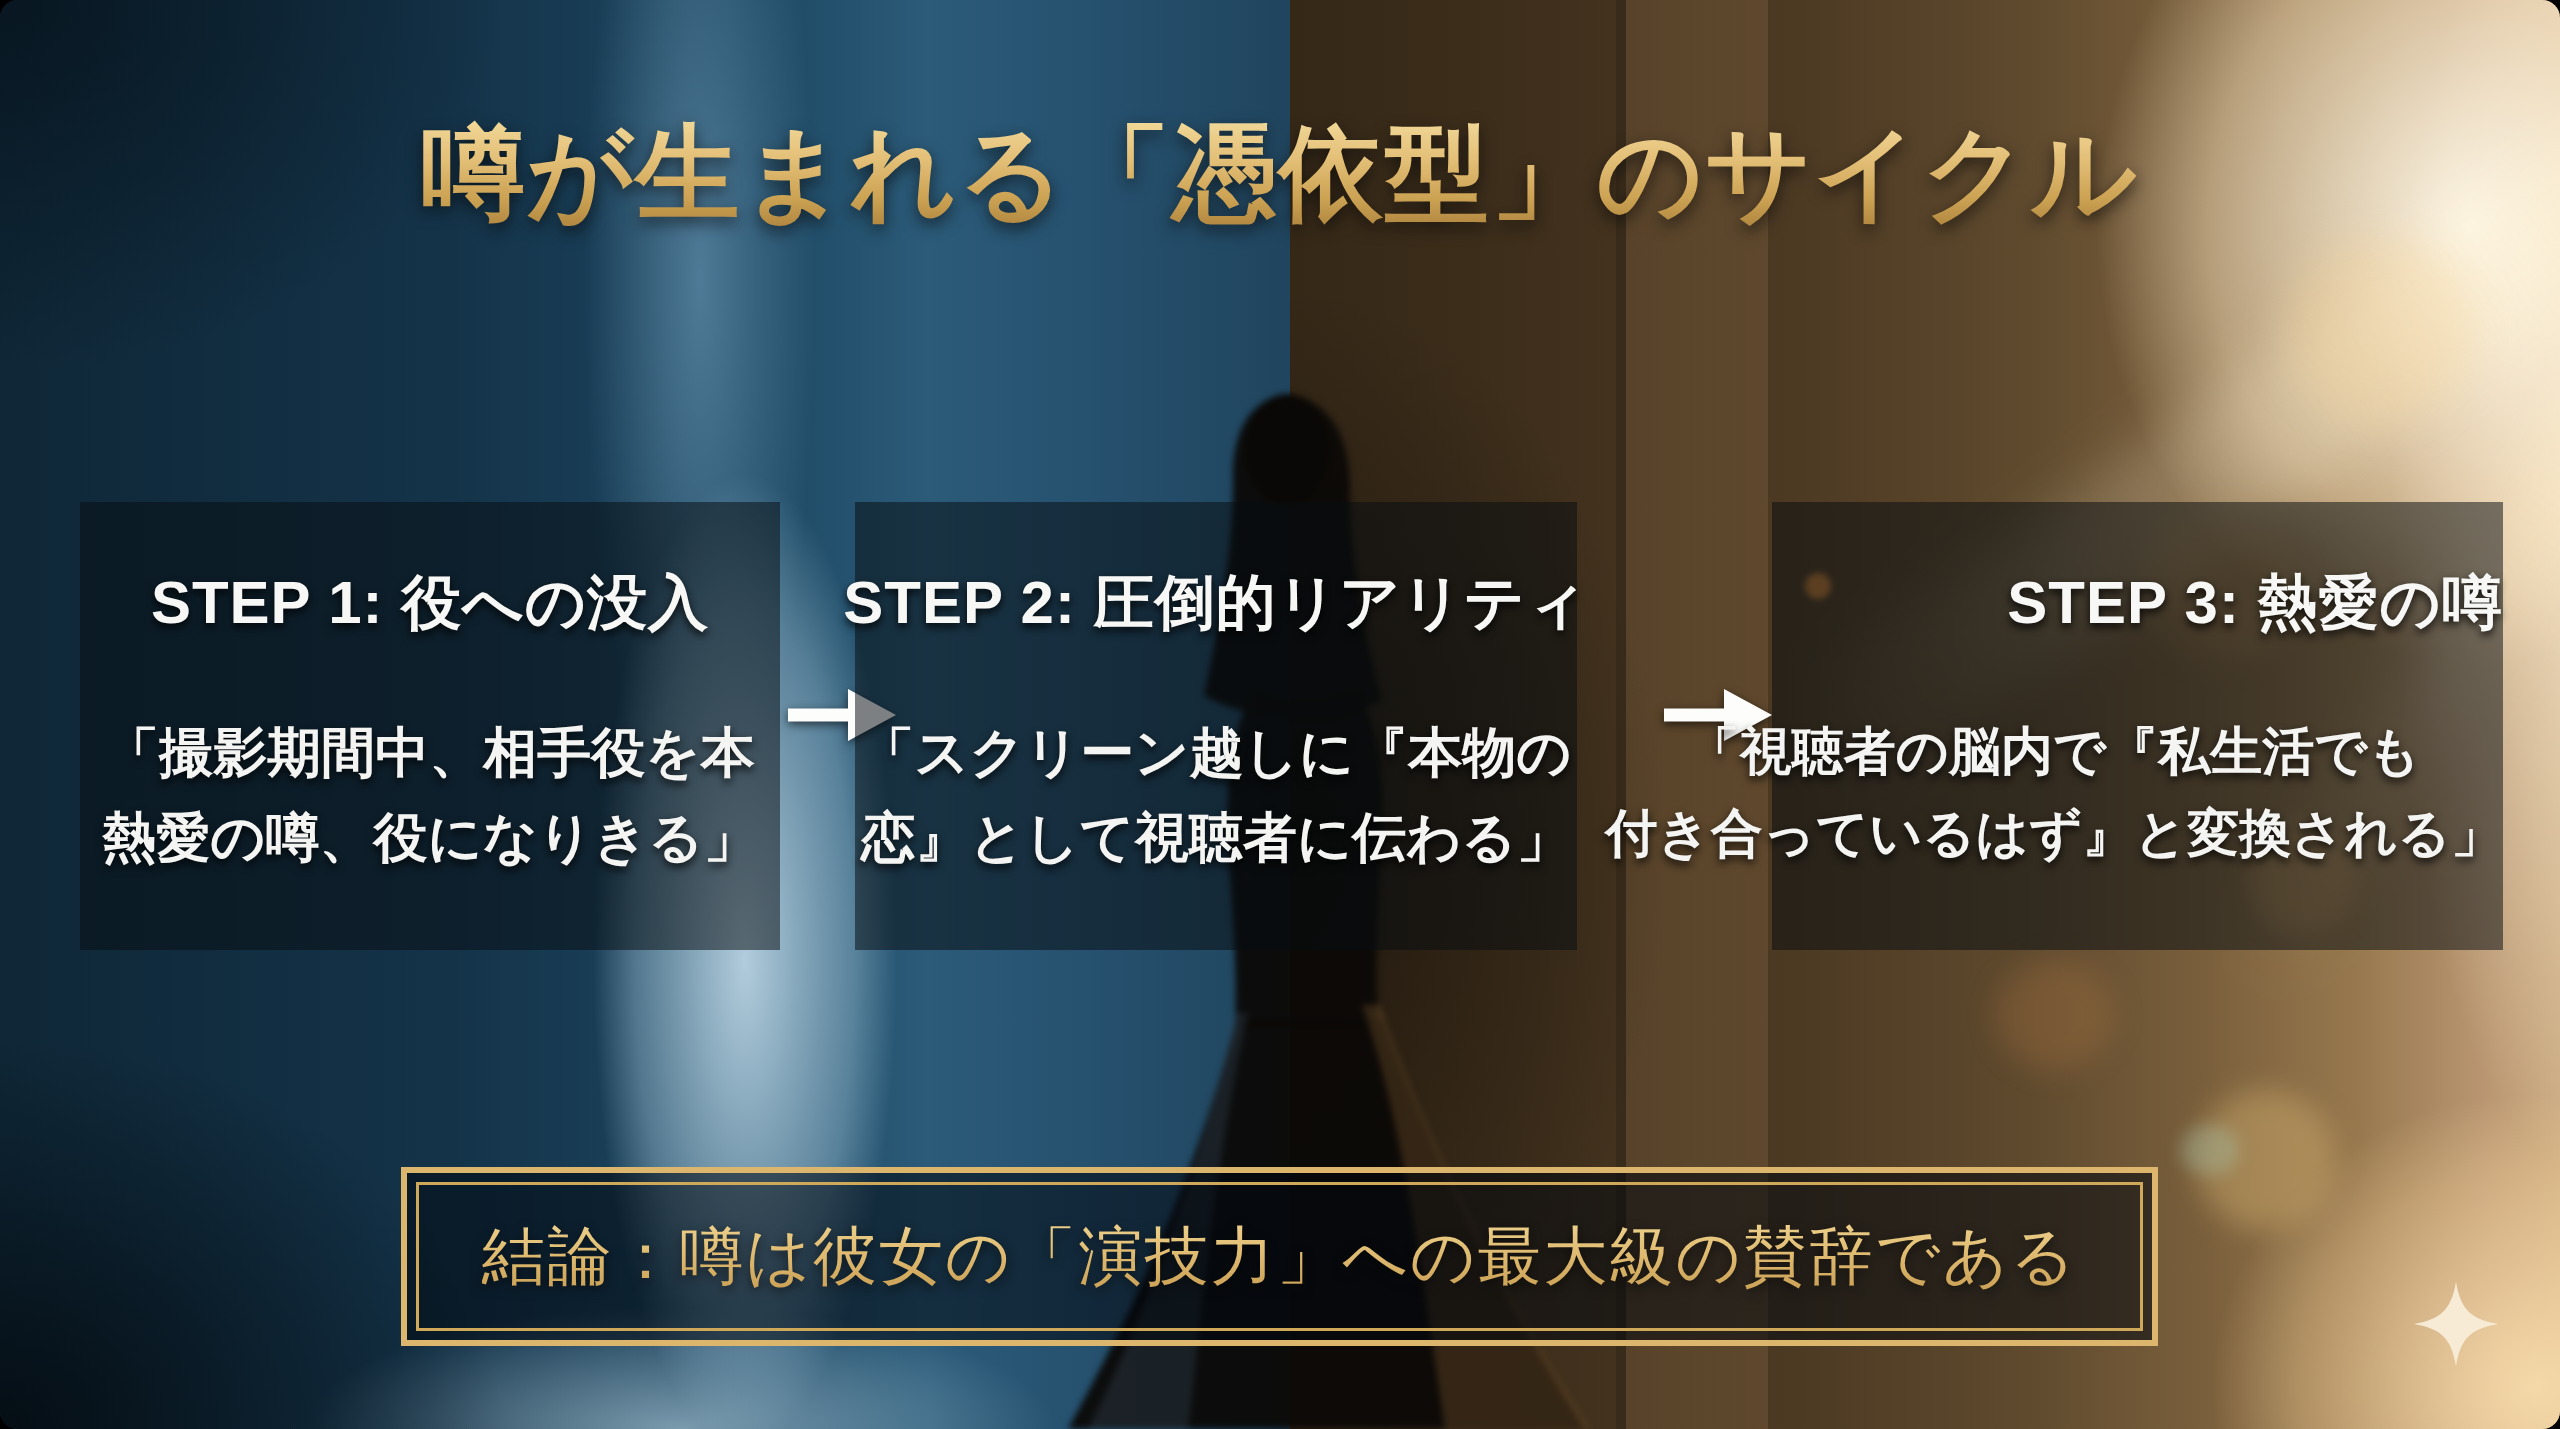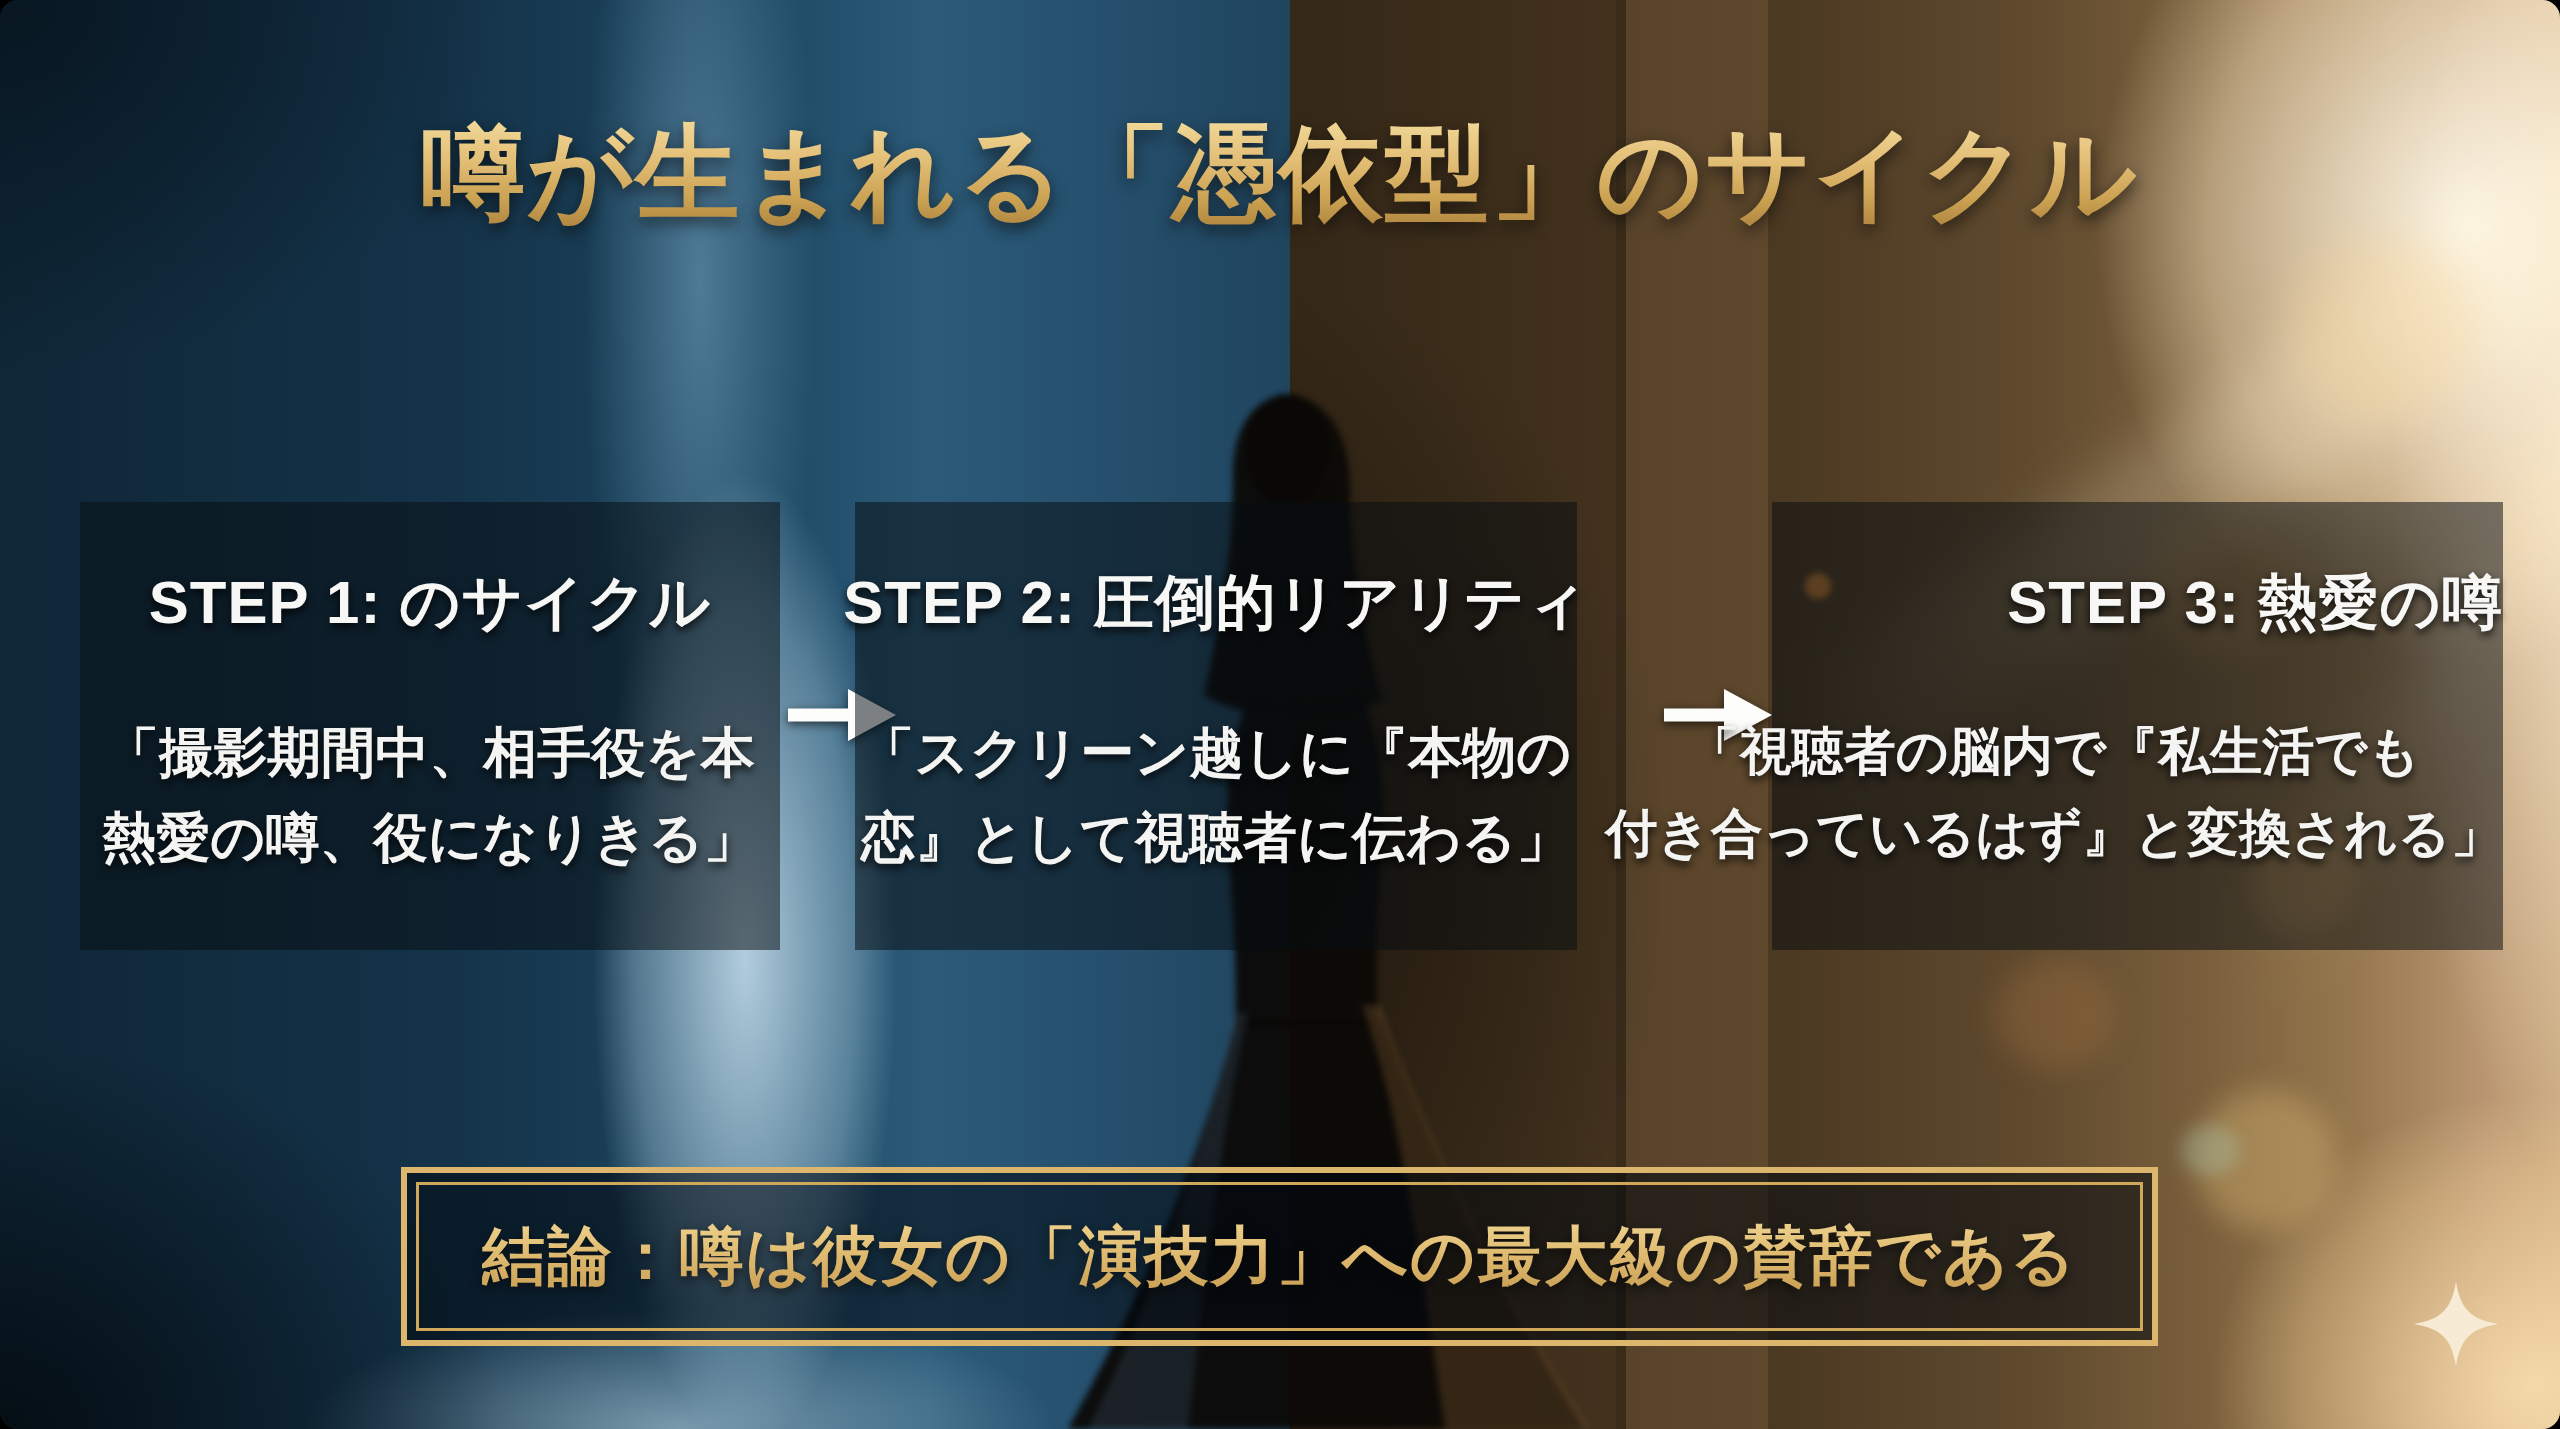--- a/index.html
+++ b/index.html
@@ -63,21 +63,21 @@
   .arrow{position:absolute;top:683px;width:112px;height:64px;
     filter:drop-shadow(0 3px 5px rgba(0,0,0,.6));}
   .arrow1{left:786px;}
   .arrow2{left:1662px;}
 
   
   .conclusion{position:absolute;left:401px;top:1167px;width:1757px;height:179px;
     box-sizing:border-box;border:6px solid #dcb66d;background:rgba(2,8,14,.54);
     display:flex;align-items:center;justify-content:center;}
   .conclusion-inner{position:absolute;inset:9px;border:3px solid #cfa85a;pointer-events:none;}
-  .conclusion-text{margin:0;font-family:"Liberation Serif","DejaVu Serif",serif;font-weight:700;
+  .conclusion-text{margin:0;font-family:"Liberation Serif","DejaVu Serif",serif;font-weight:400;
     font-size:64px;letter-spacing:2px;white-space:nowrap;
     background:linear-gradient(180deg,#f2d794 0%,#e0bc72 45%,#c59a4e 100%);
     -webkit-background-clip:text;background-clip:text;color:transparent;
     filter:drop-shadow(0 4px 6px rgba(5,5,5,.7));}
 
   
   .sparkle{position:absolute;left:2412px;top:1280px;width:88px;height:88px;}
 </style>
 </head>
 <body>
@@ -105,21 +105,21 @@
   <div class="bokeh bk2"></div>
   <div class="bokeh bk3"></div>
   <div class="bokeh bk4"></div>
   <div class="bokeh bk5"></div>
   <div class="bokeh bk6"></div>
   <div class="bokeh bk7"></div>
 
   <h1 class="title">噂が生まれる「憑依型」のサイクル</h1>
 
   <section class="step-box step1">
-    <h2 class="step-heading">STEP 1: のサイクル</h2>
+    <h2 class="step-heading">STEP 1: 役への没入</h2>
     <p class="step-body">「撮影期間中、相手役を本
 熱愛の噂、役になりきる」</p>
   </section>
 
   <svg class="arrow arrow1" viewBox="0 0 112 64" xmlns="http://www.w3.org/2000/svg">
     <path d="M2,32 L70,32" stroke="#fdfdfc" stroke-width="13"></path>
     <path d="M62,6 L110,32 L62,58 Z" fill="#fdfdfc"></path>
   </svg>
 
   <section class="step-box step2">

